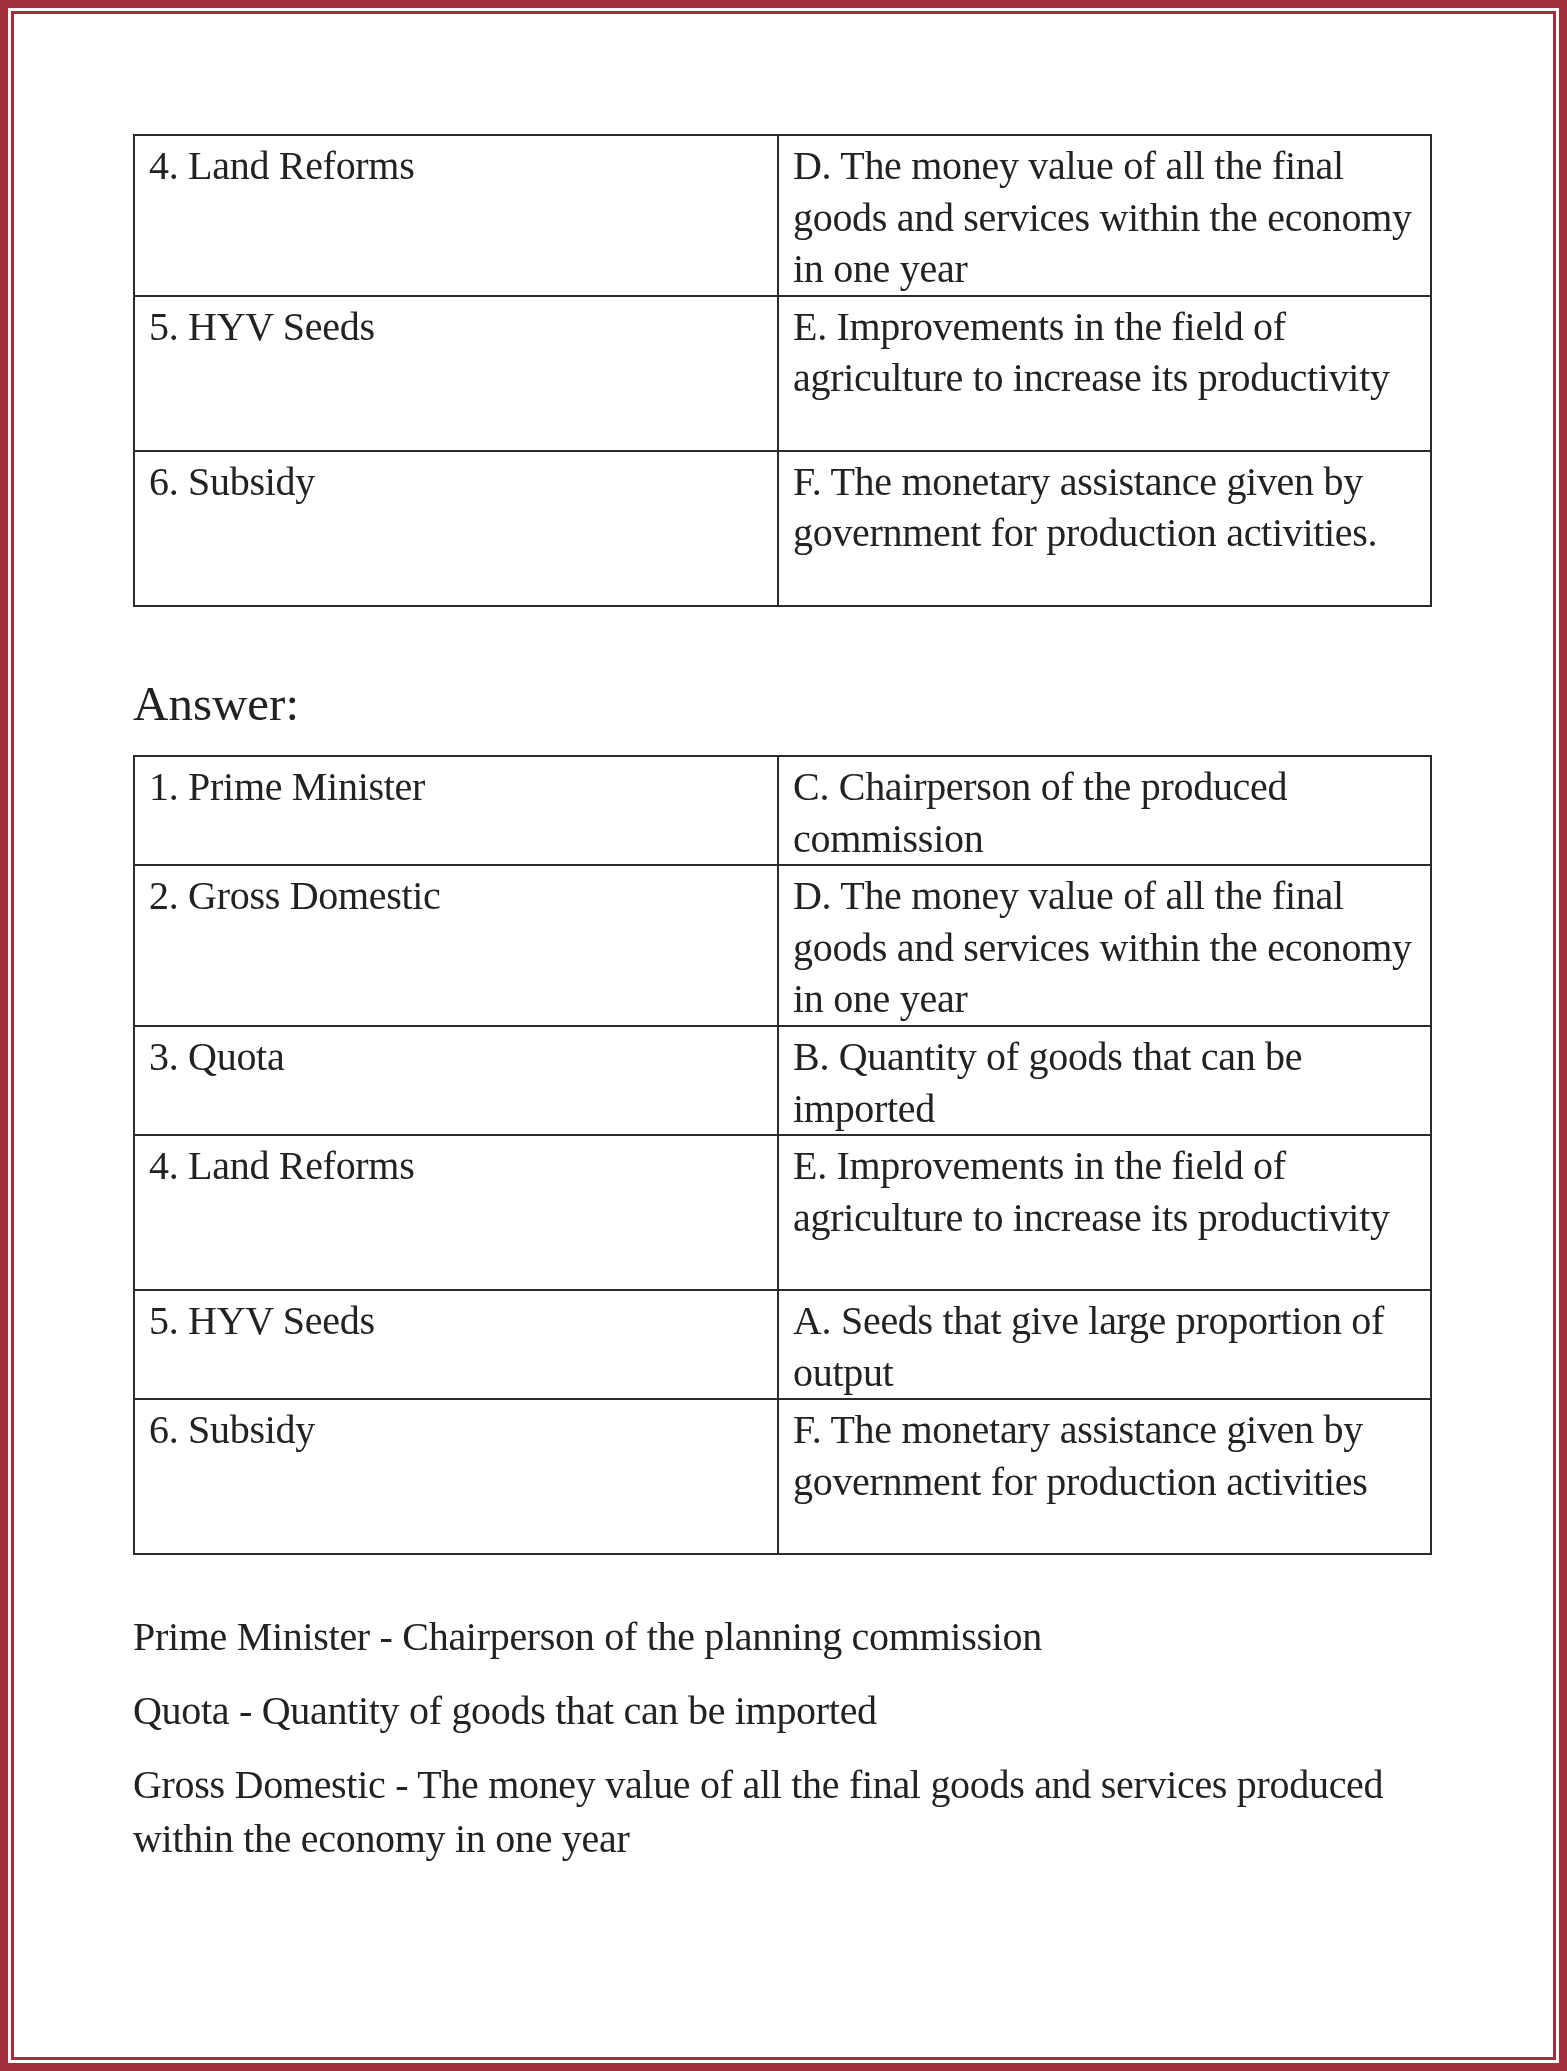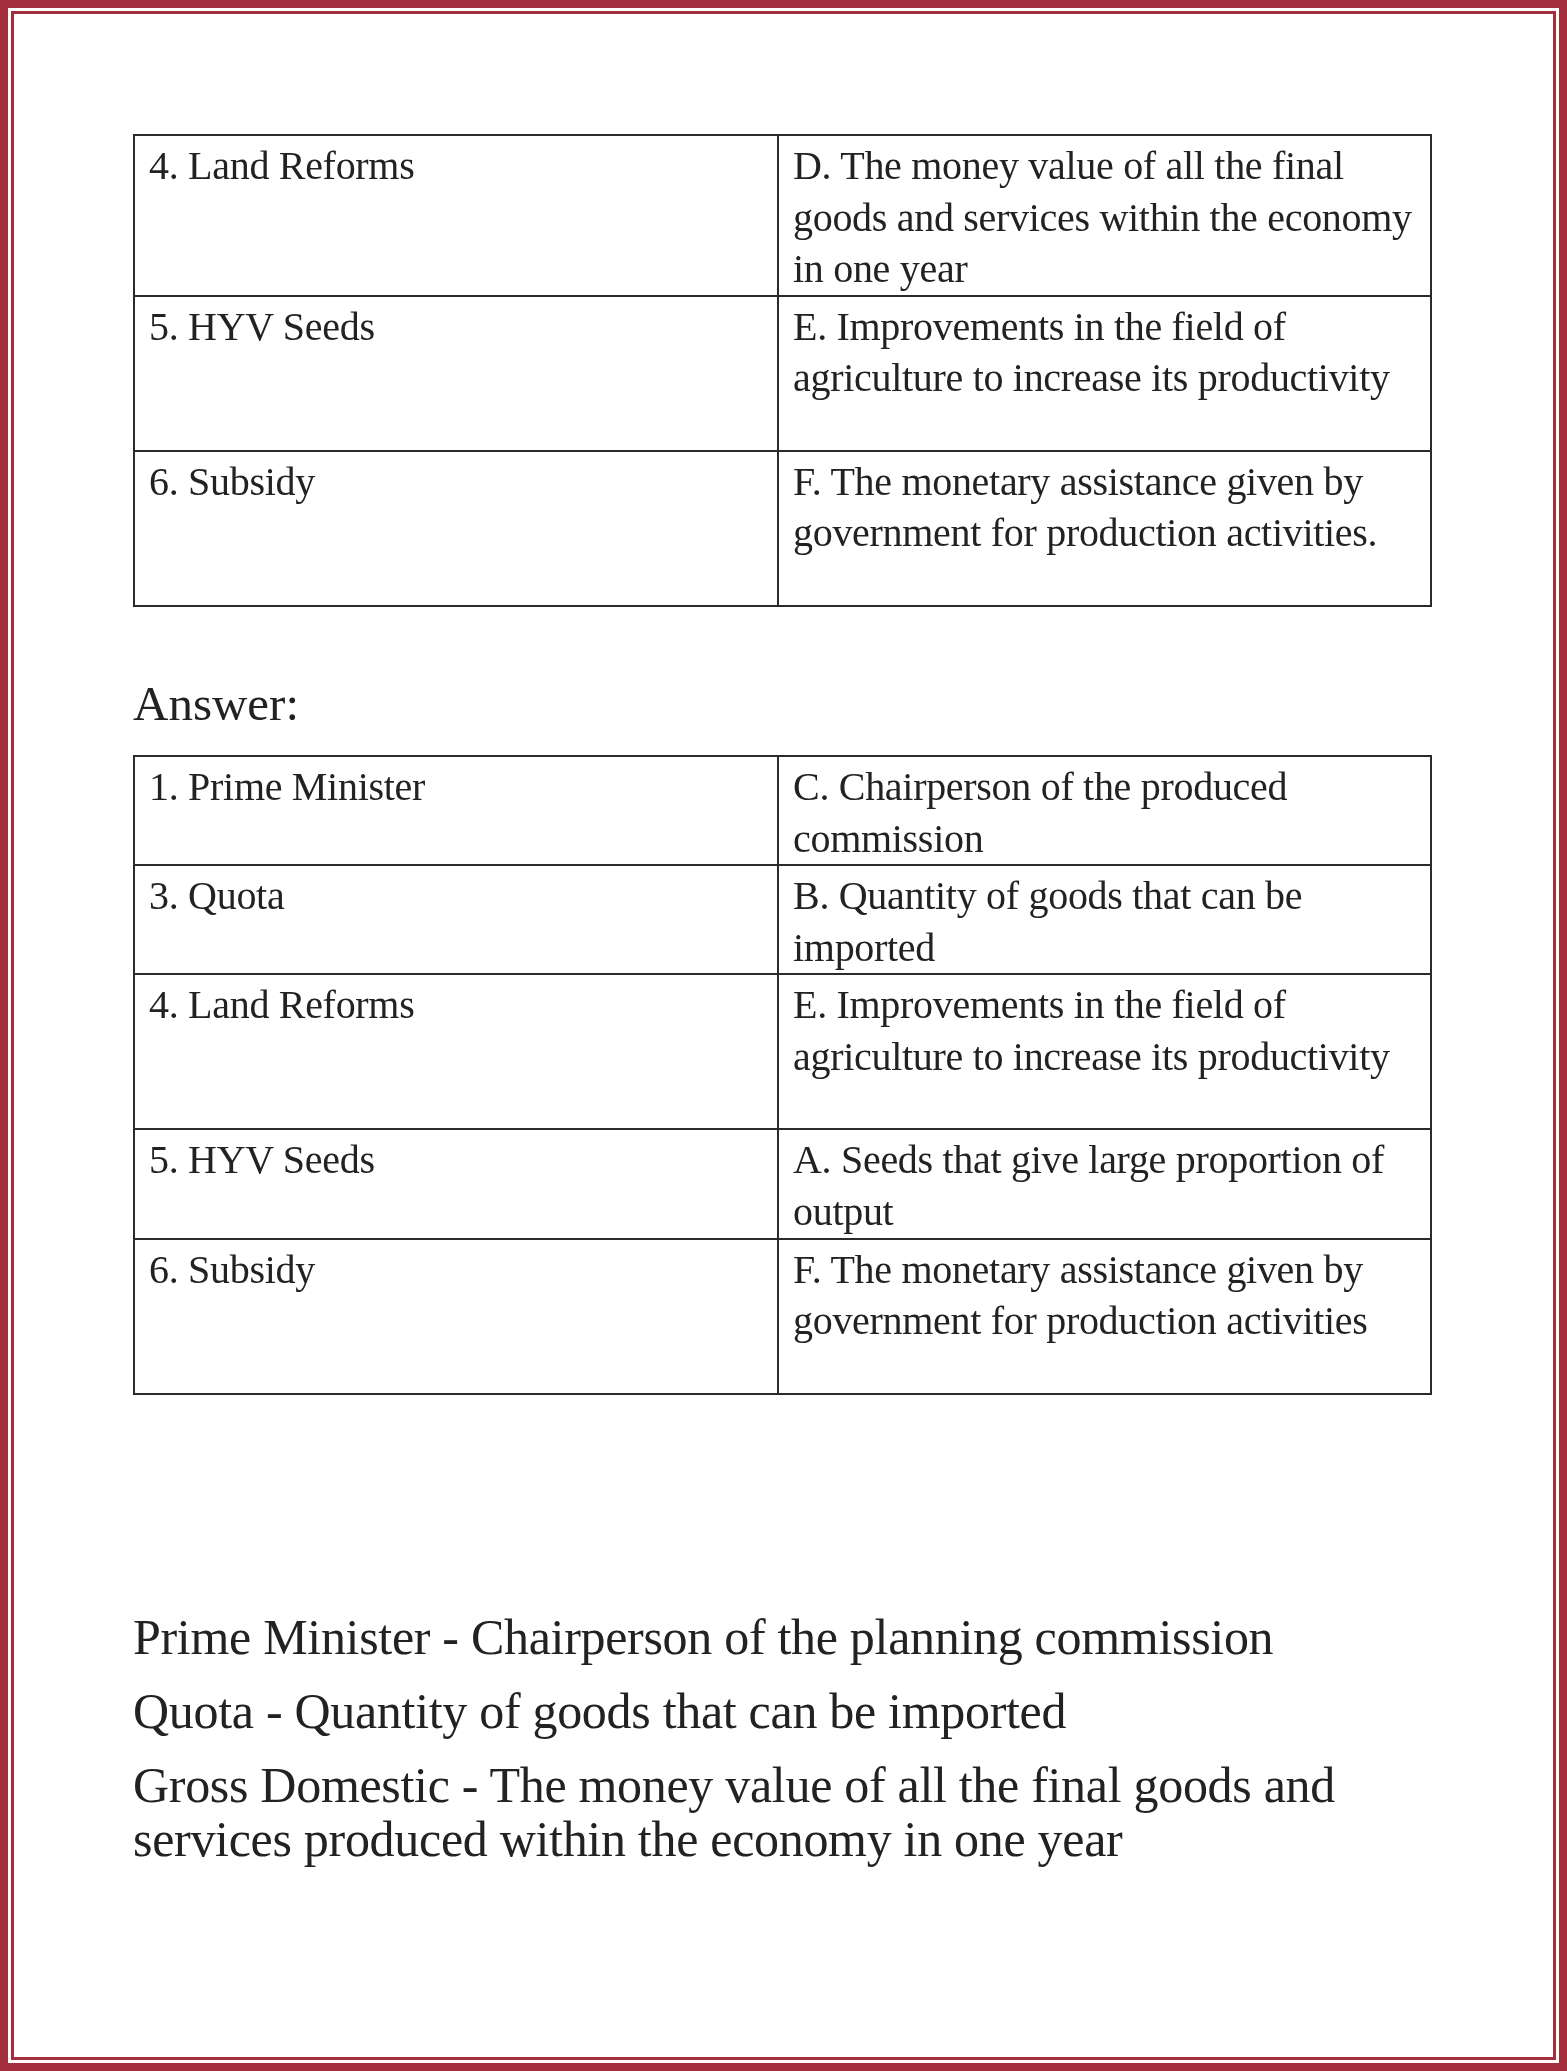--- a/index.html
+++ b/index.html
@@ -33,21 +33,21 @@
     position: absolute; left: 133px; top: 678px;
     font-size: 49px; line-height: 52px;
   }
   .table2 { position: absolute; left: 133px; top: 755px; }
   .table1 { position: absolute; left: 133px; top: 134px; }
   .explain {
     position: absolute; left: 133px; top: 1610px; width: 1300px;
   }
   .explain p {
     margin: 0 0 20px 0;
-    font-size: 50px; line-height: 54px;
+    font-size: 40px; line-height: 54px;
     letter-spacing: -0.3px;
   }
 </style>
 </head>
 <body>
 
 <div class="page-frame">
   <div class="inner-rule"></div>
 </div>
 
@@ -72,20 +72,24 @@
 
 <div class="answer-label">Answer:</div>
 
 <div class="table2">
   <table class="match">
     <tbody>
       <tr style="height:104px;">
         <td class="left">1. Prime Minister</td>
         <td>C. Chairperson of the produced commission</td>
       </tr>
+      <tr style="height:155px;">
+        <td class="left">2. Gross Domestic</td>
+        <td>D. The money value of all the final goods and services within the economy in one year</td>
+      </tr>
       <tr style="height:104px;">
         <td class="left">3. Quota</td>
         <td>B. Quantity of goods that can be imported</td>
       </tr>
       <tr style="height:155px;">
         <td class="left">4. Land Reforms</td>
         <td>E. Improvements in the field of agriculture to increase its productivity</td>
       </tr>
       <tr style="height:104px;">
         <td class="left">5. HYV Seeds</td>

